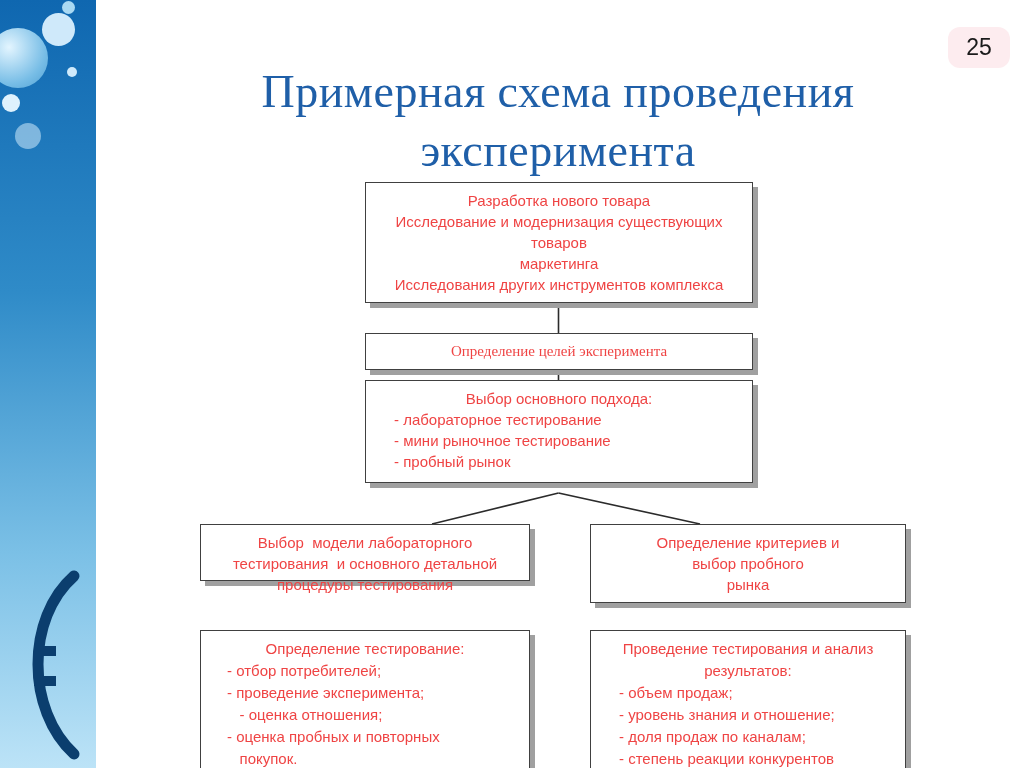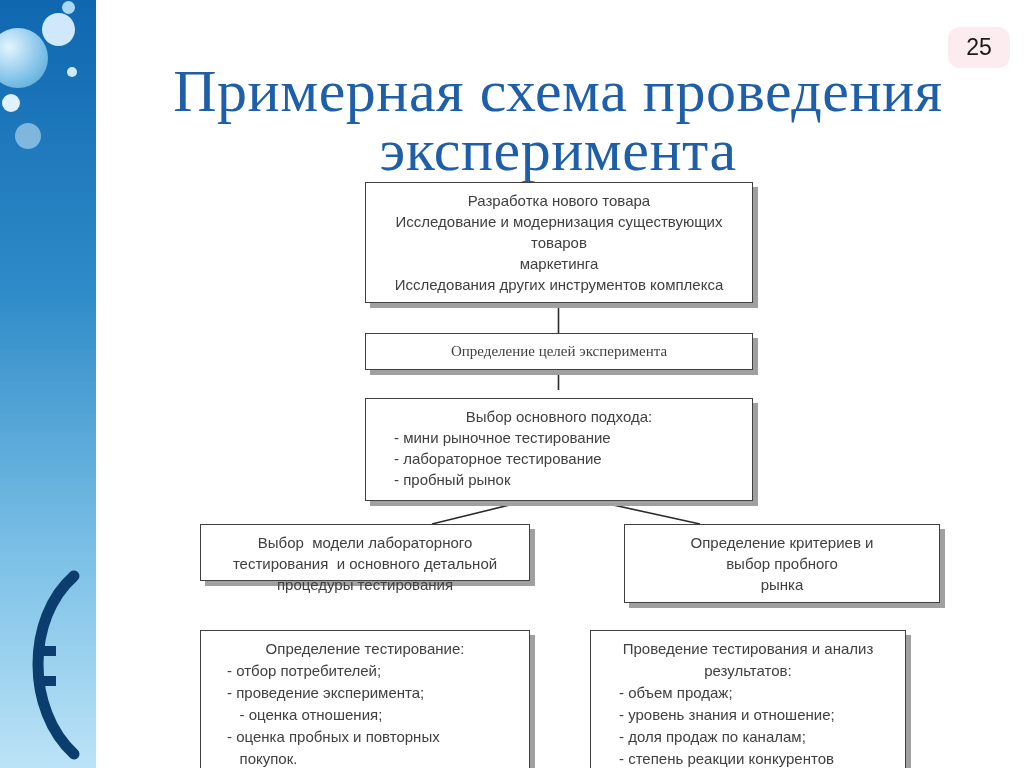--- a/index.html
+++ b/index.html
@@ -35,41 +35,41 @@
     display:flex; align-items:center; justify-content:center;
     font-size:23px; color:#1a1a1a;
   }
 
   
   .title {
     position:absolute; left:100px; top:62px; width:916px;
     text-align:center;
     font-family:"Liberation Serif", serif;
     color:#1f5fa8;
-    font-size:60px; line-height:59px;
+    font-size:46px; line-height:59px;
     letter-spacing:0.5px;
   }
 
   
   .fbox {
     position:absolute;
     background:#ffffff;
     border:1px solid #404040;
     box-shadow:5px 5px 0 #a0a0a0;
-    font-size:15px; line-height:21px; color:#404040;
+    font-size:15px; line-height:21px; color:#ef4444;
     padding-top:7px;
   }
   .fbox .line { text-align:center; white-space:pre; }
   .fbox .item { text-align:left; white-space:pre; }
 
   .box1 { left:365px; top:182px; width:388px; height:121px; }
   .box2 { left:365px; top:333px; width:388px; height:37px;font-family:Liberation Serif, serif;  }
-  .box3 { left:365px; top:398px; width:388px; height:103px; }
+  .box3 { left:365px; top:380px; width:388px; height:103px; }
   .box4 { left:200px; top:524px; width:330px; height:57px;  }
-  .box5 { left:624px; top:524px; width:316px; height:79px;  }
+  .box5 { left:590px; top:524px; width:316px; height:79px;  }
   .box6 { left:200px; top:630px; width:330px; height:152px; line-height:22px; }
   .box7 { left:590px; top:630px; width:316px; height:148px; line-height:22px; }
 
   .box3 .items { padding-left:28px; }
   .box6 .items { padding-left:26px; }
   .box7 .items { padding-left:28px; }
 
   .connectors {
     position:absolute; left:0; top:0; width:1024px; height:768px;
     pointer-events:none;
@@ -118,22 +118,22 @@
       <div class="line">Исследования других инструментов комплекса</div>
     </div>
 
   <div class="fbox box2">
       <div class="line">Определение целей эксперимента</div>
     </div>
 
   <div class="fbox box3">
     <div class="line">Выбор основного подхода:</div>
     <div class="items">
+        <div class="item">- лабораторное тестирование</div>
         <div class="item">- мини рыночное тестирование</div>
-        <div class="item">- лабораторное тестирование</div>
         <div class="item">- пробный рынок</div>
       </div>
   </div>
 
   <div class="fbox box4">
       <div class="line">Выбор  модели лабораторного</div>
       <div class="line">тестирования  и основного детальной</div>
       <div class="line">процедуры тестирования</div>
     </div>
 

